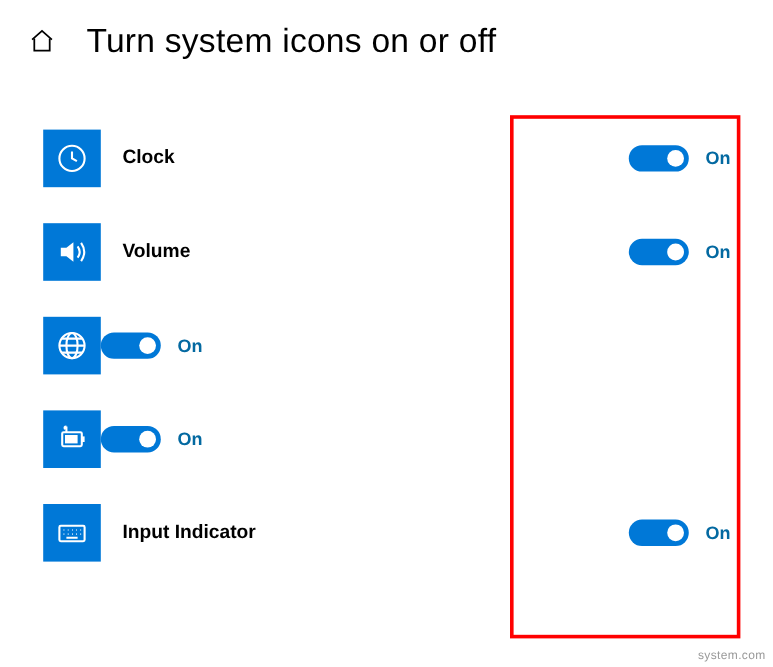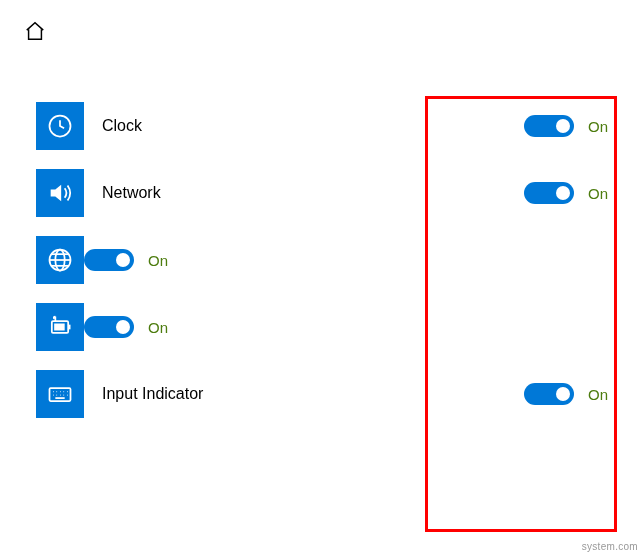--- a/index.html
+++ b/index.html
@@ -29,22 +29,23 @@
       height: 26px;
     }
     .title {
       font-size: 28px;
       font-weight: 400;
       letter-spacing: 0.2px;
     }
     .items {
       display: flex;
       flex-direction: column;
-      gap: 19px;
+      gap: 30px;
       padding-left: 14px;
+      font-weight: bold;
     }
     .item-row {
       display: flex;
       align-items: center;
       height: 48px;
     }
     .icon-tile {
       width: 48px;
       height: 48px;
       background: #0078d7;
@@ -79,21 +80,21 @@
       position: absolute;
       width: 14px;
       height: 14px;
       background: #fff;
       border-radius: 50%;
       right: 4px;
       top: 4px;
     }
     .toggle-state {
       font-size: 15px;
-      color: #4d7c0f;
+      color: #0369a1;
       width: 24px;
     }
     .highlight-box {
       position: absolute;
       border: 3px solid #f00;
       left: 425px;
       top: 96px;
       width: 192px;
       height: 436px;
       pointer-events: none;
@@ -110,20 +111,21 @@
 </head>
 <body>
 
 <div class="header">
   <span class="home-glyph">
     <svg viewBox="0 0 24 24" width="22" height="22" stroke="#000" stroke-width="1.6" fill="none">
       <path d="M3 11 L12 3 L21 11"></path>
       <path d="M5 10 V21 H19 V10"></path>
     </svg>
   </span>
+  <h1 class="title">Turn system icons on or off</h1>
 </div>
 
 <div class="items">
 
   <div class="item-row">
     <div class="icon-tile">
       <svg viewBox="0 0 24 24" width="28" height="28">
         <circle cx="12" cy="12" r="9"></circle>
           <path d="M12 7 V12 L15.5 14"></path>
       </svg>
@@ -136,21 +138,21 @@
   </div>
 
   <div class="item-row">
     <div class="icon-tile">
       <svg viewBox="0 0 24 24" width="28" height="28">
         <path d="M4 9 H8 L13 5 V19 L8 15 H4 Z" fill="#fff" stroke="none"></path>
         <path d="M16 8 Q19 12 16 16"></path>
           <path d="M18.5 5.5 Q23 12 18.5 18.5"></path>
       </svg>
     </div>
-    <div class="item-label">Network</div>
+    <div class="item-label">Volume</div>
     <div class="toggle-wrap">
       <div class="toggle"></div>
       <div class="toggle-state">On</div>
     </div>
   </div>
 
   <div class="item-row">
     <div class="icon-tile">
       <svg viewBox="0 0 24 24" width="28" height="28">
         <circle cx="12" cy="12" r="9"></circle>

